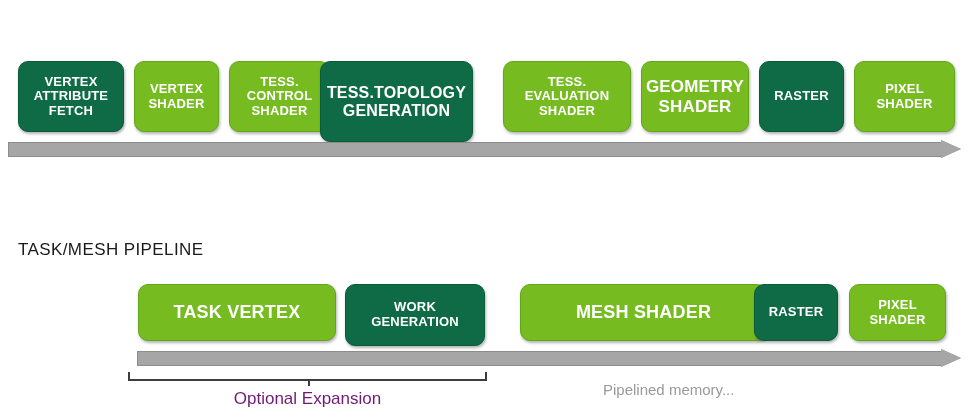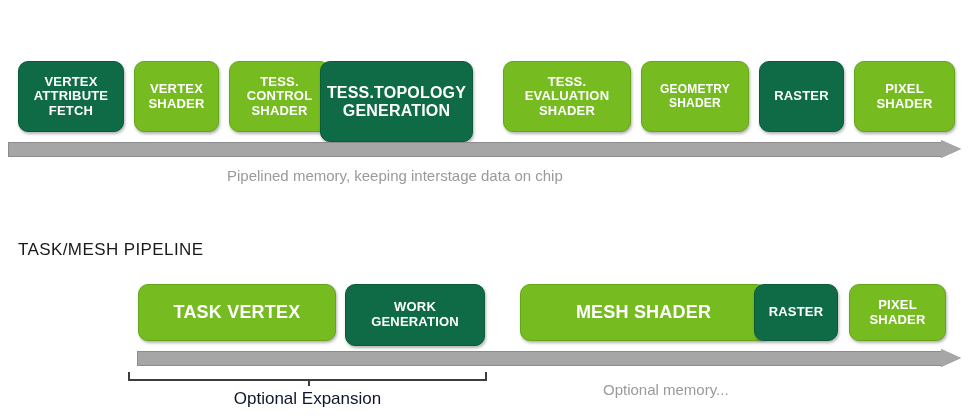--- a/index.html
+++ b/index.html
@@ -102,21 +102,21 @@
     left: 50%;
     top: 100%;
     width: 0;
     height: 7px;
     border-left: 2px solid #3d3d3d;
   }
   .bracket-label {
     position: absolute;
     font-family: "Liberation Sans", sans-serif;
     font-size: 17px;
-    color: #0f172a;
+    color: #701a75;
     white-space: nowrap;
     text-align: center;
   }
 </style>
 </head>
 <body>
 
 <div id="canvas">
 
 
@@ -137,39 +137,38 @@
       </div>
       <div class="stage dark" style="left: 320px; top: 61px; width: 153px; height: 81px; font-size: 16px;">
         <span class="label">TESS.TOPOLOGY
 GENERATION</span>
       </div>
       <div class="stage light" style="left: 503px; top: 61px; width: 128px; height: 71px; font-size: 13px;">
         <span class="label">TESS.
 EVALUATION
 SHADER</span>
       </div>
-      <div class="stage light" style="left: 641px; top: 61px; width: 108px; height: 71px; font-size: 12px;">
+      <div class="stage light" style="left: 641px; top: 61px; width: 108px; height: 71px; font-size: 17px;">
         <span class="label">GEOMETRY
 SHADER</span>
       </div>
       <div class="stage dark" style="left: 759px; top: 61px; width: 85px; height: 71px; font-size: 13px;">
         <span class="label">RASTER</span>
       </div>
       <div class="stage light" style="left: 854px; top: 61px; width: 101px; height: 71px; font-size: 13px;">
         <span class="label">PIXEL
 SHADER</span>
       </div>
     </div>
 
   <div class="arrow" id="trad-arrow" style="left: 8px; top: 140px; width: 953px;">
     <div class="shaft" style="width: 933px;"></div>
     <div class="head"></div>
   </div>
 
-  <div class="caption" id="trad-caption" style="left: 227px; top: 167px;">Pipelined memory, keeping interstage data on chip</div>
 
   <div class="section-title" style="left:18px; top:240px;">TASK/MESH PIPELINE</div>
 
   <div id="taskmesh-stages">
       <div class="stage light" style="left: 138px; top: 284px; width: 198px; height: 57px; font-size: 18px;">
         <span class="label">TASK VERTEX</span>
       </div>
       <div class="stage dark" style="left: 345px; top: 284px; width: 140px; height: 62px; font-size: 13px;">
         <span class="label">WORK
 GENERATION</span>
@@ -184,21 +183,21 @@
         <span class="label">PIXEL
 SHADER</span>
       </div>
     </div>
 
   <div class="arrow" id="mesh-arrow" style="left: 137px; top: 349px; width: 824px;">
     <div class="shaft" style="width: 804px;"></div>
     <div class="head"></div>
   </div>
 
-  <div class="caption" id="mesh-caption" style="left: 603px; top: 381px;">Optional memory...</div>
+  <div class="caption" id="mesh-caption" style="left: 603px; top: 381px;">Pipelined memory...</div>
 
   <div class="bracket" id="mesh-bracket" style="left: 128px; top: 372px; width: 359px;">
     <div class="tick"></div>
   </div>
 
   <div class="bracket-label" id="mesh-bracket-label" style="left: 128px; top: 389px; width: 359px;">Optional Expansion</div>
 
 </div>
 
 </body></html>

